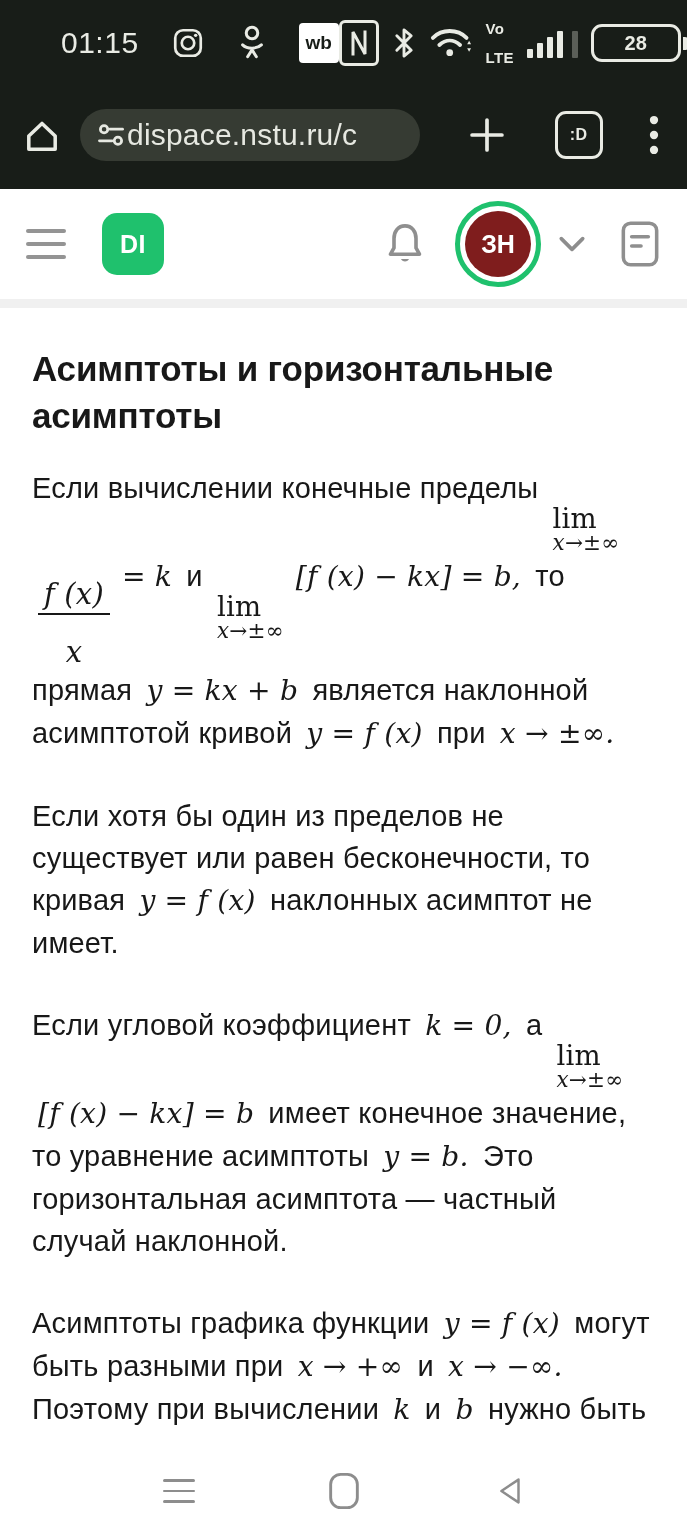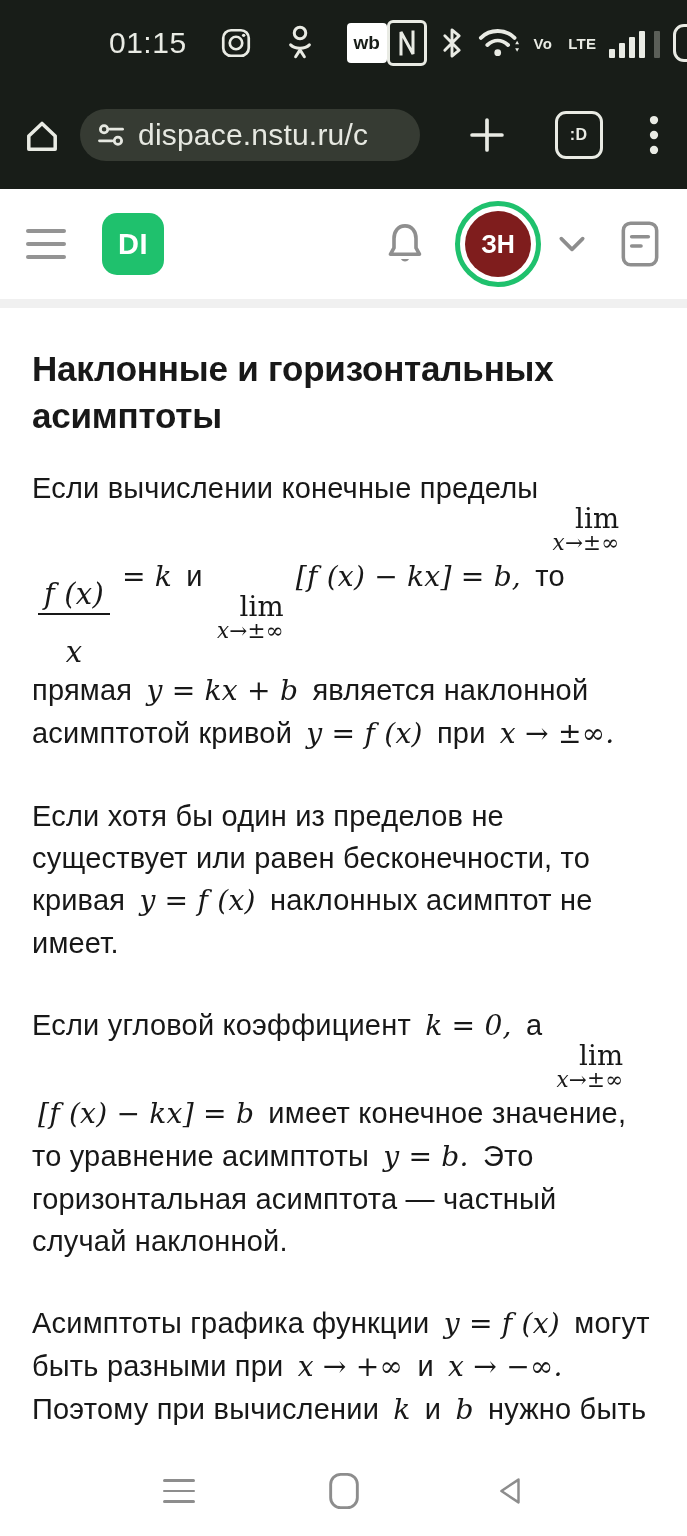--- a/index.html
+++ b/index.html
@@ -3,56 +3,56 @@
 <meta charset="utf-8">
 <style>
   html,body{margin:0;padding:0;}
   .screen{
     position:relative;width:687px;height:1536px;background:#ffffff;
     overflow:hidden;font-family:"Liberation Sans",sans-serif;
     --accent:#1fc16d; --dark:#181d18; --pill:#363b33; --ltxt:#e9ebe4;
   }
   
   .status-bar{height:86px;background:var(--dark);display:flex;align-items:center;color:var(--ltxt);}
-  .sb-left{display:flex;align-items:center;gap:32px;margin-left:109px;}
+  .sb-left{display:flex;align-items:center;gap:32px;margin-left:61px;}
   .sb-right{display:flex;align-items:center;gap:13px;margin-left:auto;margin-right:22px;}
   .sb-time{font-size:30px;font-weight:500;letter-spacing:.5px;}
   .wb-badge{width:40px;height:40px;background:#ffffff;border-radius:4px;display:flex;align-items:center;justify-content:center;color:#181d18;font-weight:700;font-size:19px;}
   .nfc-box{width:34px;height:40px;border:3px solid var(--ltxt);border-radius:6px;display:flex;align-items:center;justify-content:center;}
-  .volte{display:flex;flex-direction:row;line-height:13px;font-size:15px;font-weight:700;letter-spacing:.3px;gap:16px;}
+  .volte{display:flex;flex-direction:column;line-height:13px;font-size:15px;font-weight:700;letter-spacing:.3px;gap:16px;}
   .sig{display:flex;align-items:flex-end;gap:4px;height:30px;}
   .sig i{display:block;width:6px;background:var(--ltxt);border-radius:1px;}
   .sig i.dim{background:#5b5f58;margin-left:5px;}
   .battery{display:flex;align-items:center;}
   .bat-body{min-width:52px;height:32px;border:3px solid var(--ltxt);border-radius:11px;display:flex;align-items:center;justify-content:center;font-size:20px;font-weight:600;padding:0 16px;}
   .bat-nub{width:5px;height:13px;background:var(--ltxt);border-radius:0 3px 3px 0;margin-left:2px;}
   
   .browser-bar{height:97px;background:var(--dark);display:flex;align-items:center;padding:0 20px 6px 20px;color:var(--ltxt);}
   .icon-btn{display:flex;align-items:center;justify-content:center;background:none;border:none;color:var(--ltxt);padding:0;cursor:pointer;}
-  .url-pill{display:flex;align-items:center;background:var(--pill);border-radius:34px;height:52px;width:306px;margin-left:16px;padding:0 18px 0 16px;gap:12px;}
+  .url-pill{display:flex;align-items:center;background:var(--pill);border-radius:34px;height:52px;width:306px;margin-left:16px;padding:0 18px 0 16px;gap:1px;}
   .url-text{font-size:30px;color:#e6e8e1;white-space:nowrap;overflow:hidden;letter-spacing:.2px;}
   .tab-box{position:relative;width:42px;height:42px;border:3.4px solid var(--ltxt);border-radius:11px;display:flex;align-items:center;justify-content:center;font-size:16px;font-weight:700;letter-spacing:.5px;}
   .bb-spacer{flex:1;}
   
   .app-header{height:110px;background:#ffffff;display:flex;align-items:center;padding:0 26px;}
   .burger{display:flex;flex-direction:column;gap:9px;background:none;border:none;padding:0;cursor:pointer;}
   .burger i{display:block;width:40px;height:4px;background:#949494;border-radius:2px;}
-  .app-logo{width:62px;height:62px;border-radius:15px;background:var(--accent);color:#fff;font-weight:700;font-size:29px;display:flex;align-items:center;justify-content:center;margin-left:36px;letter-spacing:.5px;}
+  .app-logo{width:62px;height:62px;border-radius:15px;background:var(--accent);color:#fff;font-weight:700;font-size:25px;display:flex;align-items:center;justify-content:center;margin-left:36px;letter-spacing:.5px;}
   .hd-spacer{flex:1;}
   .avatar-ring{width:86px;height:86px;border-radius:50%;border:5px solid var(--accent);background:#fff;display:flex;align-items:center;justify-content:center;margin-left:28px;box-sizing:border-box;}
   .avatar-circle{width:66px;height:66px;border-radius:50%;background:#7f1d1d;color:#fff;font-weight:700;font-size:25px;display:flex;align-items:center;justify-content:center;}
   .chev{margin-left:16px;}
   .feed-btn{margin-left:32px;}
   .strip{height:9px;background:#f0f0f0;}
   
   .content{padding:0 32px;color:#181818;}
   .page-title{font-size:35px;line-height:47px;font-weight:700;margin:37px 0 28px 0;letter-spacing:-.2px;}
   .content p{font-size:29px;line-height:42px;margin:0 0 40px 0;letter-spacing:.2px;}
   .math{font-family:"DejaVu Serif",serif;font-style:italic;font-size:.97em;margin:0 6px;white-space:nowrap;}
-  .mlim{display:inline-flex;flex-direction:column;align-items:flex-end;vertical-align:-1.05em;margin:0 6px;font-family:"DejaVu Serif",serif;line-height:1.05;}
+  .mlim{display:inline-flex;flex-direction:column;align-items:flex-start;vertical-align:-1.05em;margin:0 6px;font-family:"DejaVu Serif",serif;line-height:1.05;}
   .mlim .op{font-style:normal;font-size:.95em;}
   .mlim .sub{font-style:italic;font-size:.74em;margin-top:-1px;}
   .mfrac{display:inline-flex;flex-direction:column;align-items:center;vertical-align:-.62em;margin:0 6px;font-family:"DejaVu Serif",serif;font-style:italic;line-height:1.1;gap:20px;}
   .mfrac .num{border-bottom:2px solid #181818;padding:0 6px 2px 6px;}
   .mfrac .den{padding-top:2px;}
   
   .bottom-nav{position:absolute;left:0;right:0;bottom:0;height:90px;background:#fff;display:flex;align-items:center;justify-content:center;gap:121px;}
   .nav-btn{width:44px;height:44px;display:flex;align-items:center;justify-content:center;background:none;border:none;color:#8d8d8d;padding:0;cursor:pointer;}
   .recents{display:flex;flex-direction:column;gap:8px;}
   .recents i{display:block;width:32px;height:2.6px;background:#8d8d8d;border-radius:2px;}
@@ -184,21 +184,21 @@
         <rect x="4" y="4" width="32" height="40" rx="7"></rect>
         <path d="M12 17 L28 17"></path>
         <path d="M12 26 L21 26"></path>
       </svg>
     </button>
   </div>
 
   <div class="strip"></div>
 
   <div class="content">
-    <h1 class="page-title">Наклонные и горизонтальных асимптоты</h1>
+    <h1 class="page-title">Асимптоты и горизонтальные асимптоты</h1>
     <div id="paragraphs">
         <p><span>Если вычислении конечные пределы </span><span class="mlim">
             <span class="op">lim</span>
             <span class="sub">x→±∞</span>
           </span><span class="mfrac">
             <span class="num">f (x)</span>
             <span class="den">x</span>
           </span><span class="math">= k</span><span> и </span><span class="mlim">
             <span class="op">lim</span>
             <span class="sub">x→±∞</span>

